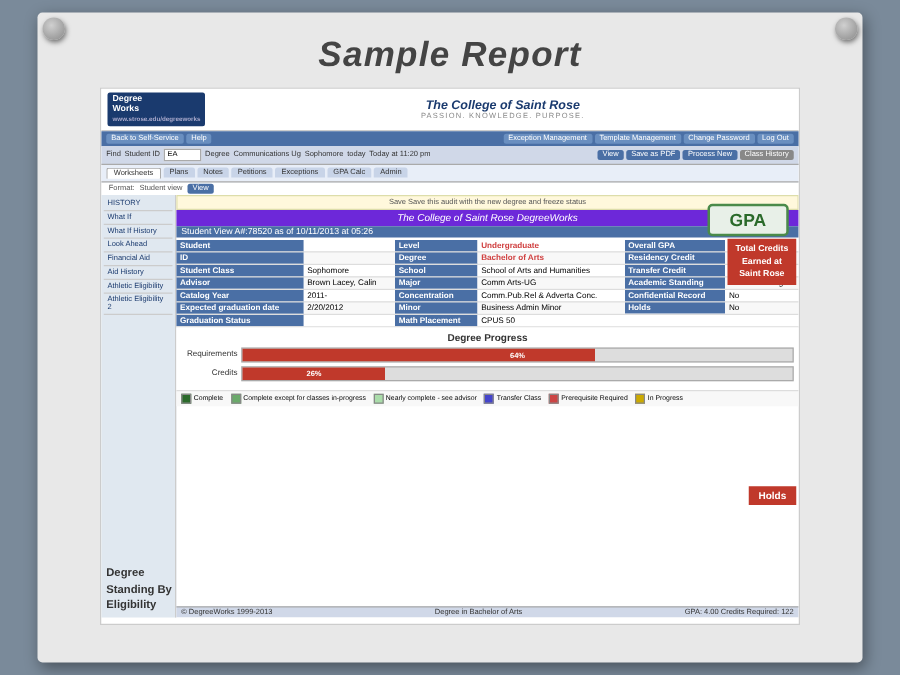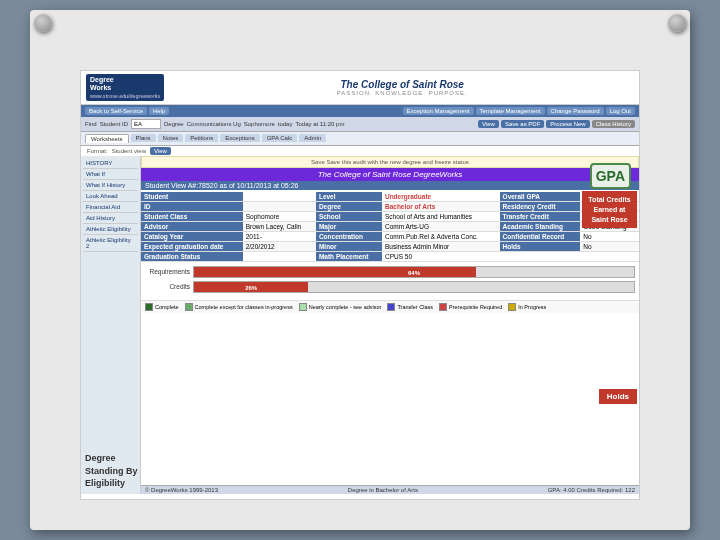--- a/index.html
+++ b/index.html
@@ -262,21 +262,21 @@
     }
 
     
     .gpa-callout {
       position: absolute;
       top: 92px;
       right: 8px;
       background: #e8f0e8;
       border: 2px solid #4a8a4a;
       border-radius: 4px;
-      padding: 3px 4px;
+      padding: 3px 16px;
       font-size: 14px;
       font-weight: bold;
       color: #2a6a2a;
       z-index: 5;
     }
 
     
     .credits-callout {
       position: absolute;
       top: 120px;
@@ -368,20 +368,21 @@
     }
   </style>
 </head>
 <body>
 
 <div class="pin pin-tl"></div>
 <div class="pin pin-tr"></div>
 
 <div class="paper">
 
+  <div class="report-title">Sample Report</div>
 
   <div class="screen">
 
     <div class="dw-header">
       <div class="dw-logo">
         <div>Degree</div>
         <div>Works</div>
         <div style="font-size:5px; color:#aac;">www.strose.edu/degreeworks</div>
       </div>
       <div style="flex:1; text-align:center;">
@@ -514,20 +515,21 @@
               <td></td>
               <td style="background:#4a6fa5;color:#fff;font-weight:bold;">Math Placement</td>
               <td>CPUS 50</td>
               <td></td>
                 <td></td>
             </tr>
           </tbody>
         </table>
 
         <div class="progress-section">
+          <div class="progress-title">Degree Progress</div>
           <div class="progress-row">
             <div class="progress-label">Requirements</div>
             <div class="progress-bar-bg">
               <div class="progress-bar-fill" style="width:64%;"></div>
               <div class="progress-pct">64%</div>
             </div>
           </div>
           <div class="progress-row">
             <div class="progress-label">Credits</div>
             <div class="progress-bar-bg">

